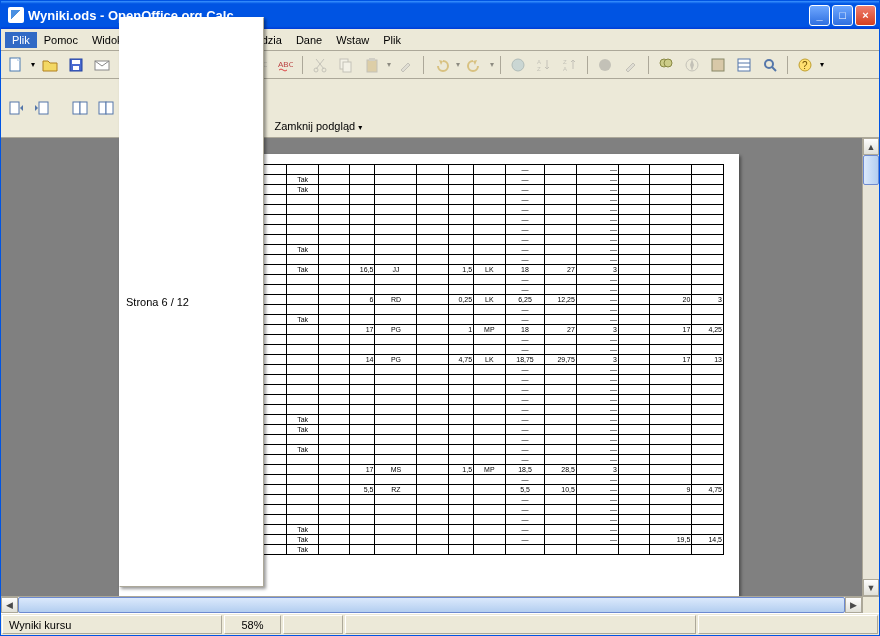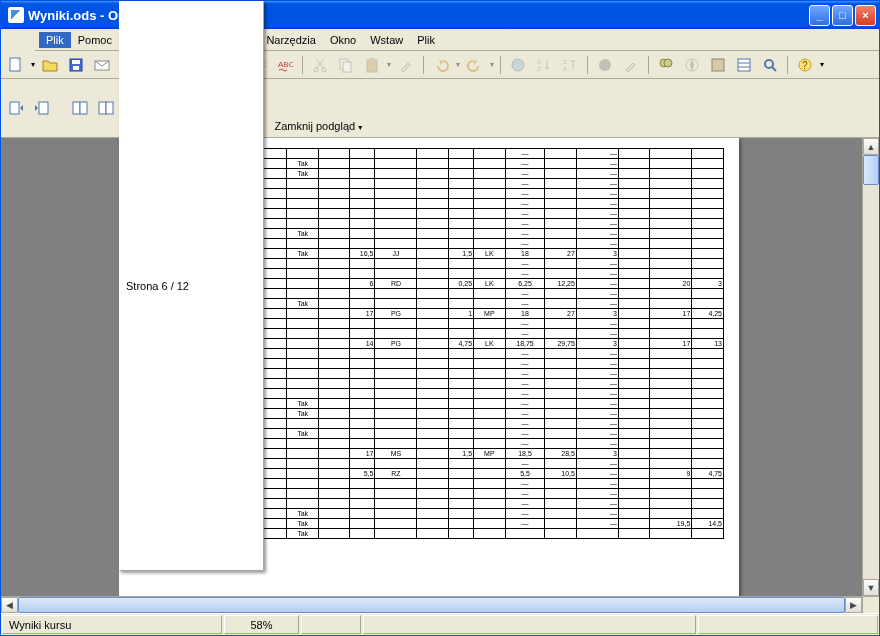--- a/index.html
+++ b/index.html
@@ -50,21 +50,20 @@
 .win-btn.min, .win-btn.max { background: linear-gradient(#6fa8ff,#2f6fe0); }
 .win-btn.close { background: linear-gradient(#f08070,#d44020); }
 
 .menubar {
   height: 22px;
   background: #ece9d8;
   display: flex; align-items: center;
   padding: 0 4px;
   border-bottom: 1px solid #aca899;
   font-size: 11px;
-  margin-left: 34px;
 }
 .menu-item {
   padding: 2px 7px;
   cursor: default;
 }
 .menu-item.first { background: #316ac5; color: white; }
 
 .toolbar {
   display: flex; align-items: center;
   padding: 2px 4px;
@@ -86,21 +85,21 @@
 }
 
 .workspace {
   flex: 1;
   background: #808080;
   position: relative;
   overflow: hidden;
 }
 .page {
   position: absolute;
-  left: 118px; top: 0px;
+  left: 118px; top: 16px;
   width: 620px; height: 570px;
   background: white;
   box-shadow: 2px 2px 3px rgba(0,0,0,0.4);
   padding: 10px 18px 10px 10px;
   overflow: hidden;
 }
 .sheet-table {
   border-collapse: collapse;
   width: 595px;
   table-layout: fixed;
@@ -196,21 +195,21 @@
   border: 1px solid #aca899;
   border-top-color: #fff;
   border-left-color: #fff;
   padding: 2px 6px;
   margin: 1px;
   display: flex; align-items: center;
 }
 .status-cell.page { width: 145px; }
 .status-cell.doc { width: 220px; }
 .status-cell.spacer { flex: 1; }
-.status-cell.zoom { width: 75px; justify-content: center; }
+.status-cell.zoom { width: 57px; justify-content: center; }
 .status-cell.end { width: 180px; }
 </style>
 </head>
 <body>
 
 <div class="window">
   <div class="titlebar">
     <span class="app-icon"></span>
     <span class="title">Wyniki.ods - OpenOffice.org Calc</span>
     <div class="win-btns">
@@ -220,21 +219,21 @@
     </div>
   </div>
 
   <div class="menubar">
     <span class="menu-item first"><span>Plik</span></span>
     <span class="menu-item"><span>Pomoc</span></span>
     <span class="menu-item"><span>Widok</span></span>
     <span class="menu-item"><span>Wstaw</span></span>
     <span class="menu-item"><span>Format</span></span>
     <span class="menu-item"><span>Narzędzia</span></span>
-    <span class="menu-item"><span>Okno</span></span>
+    <span class="menu-item"><span>Dane</span></span>
     <span class="menu-item"><span>Wstaw</span></span>
     <span class="menu-item"><span>Plik</span></span>
   </div>
 
   <div class="toolbar">
     <div class="tb-btn">
         <svg width="16" height="16">
           <rect x="2" y="1" width="10" height="13" fill="#fff" stroke="#4a7ab0"></rect>
           <path d="M9 1 L12 4 L9 4 Z" fill="#cde"></path>
         </svg>

